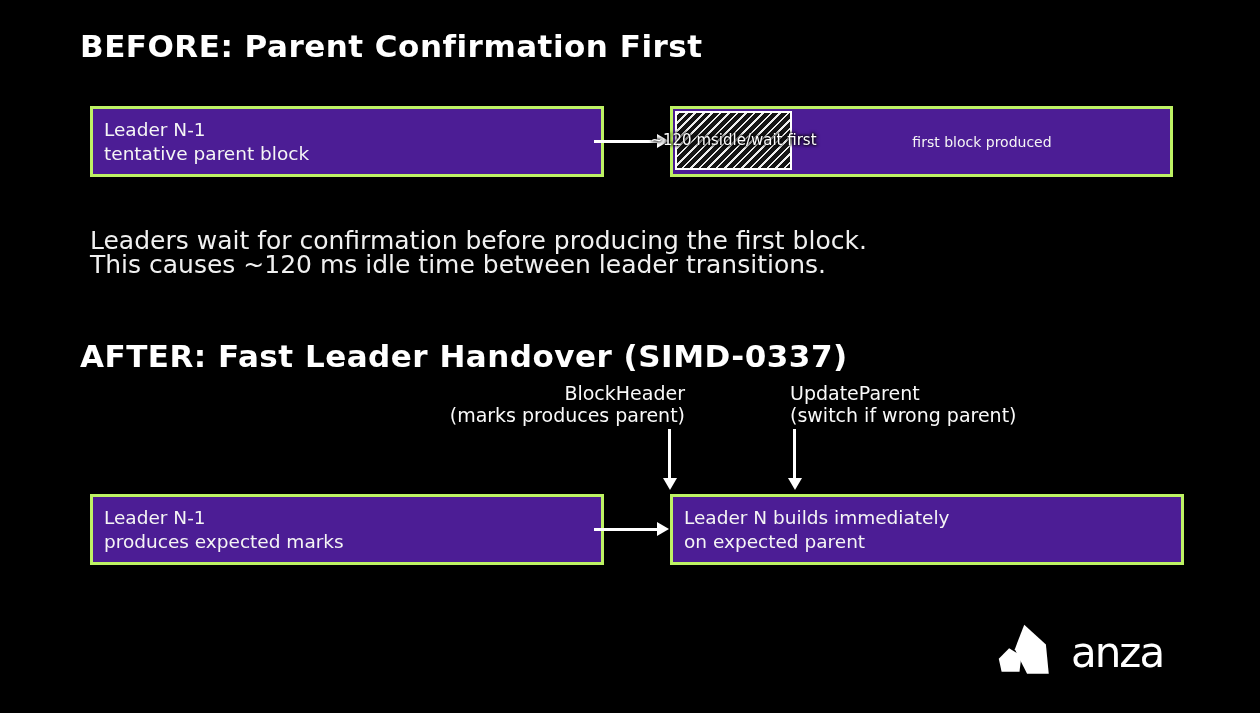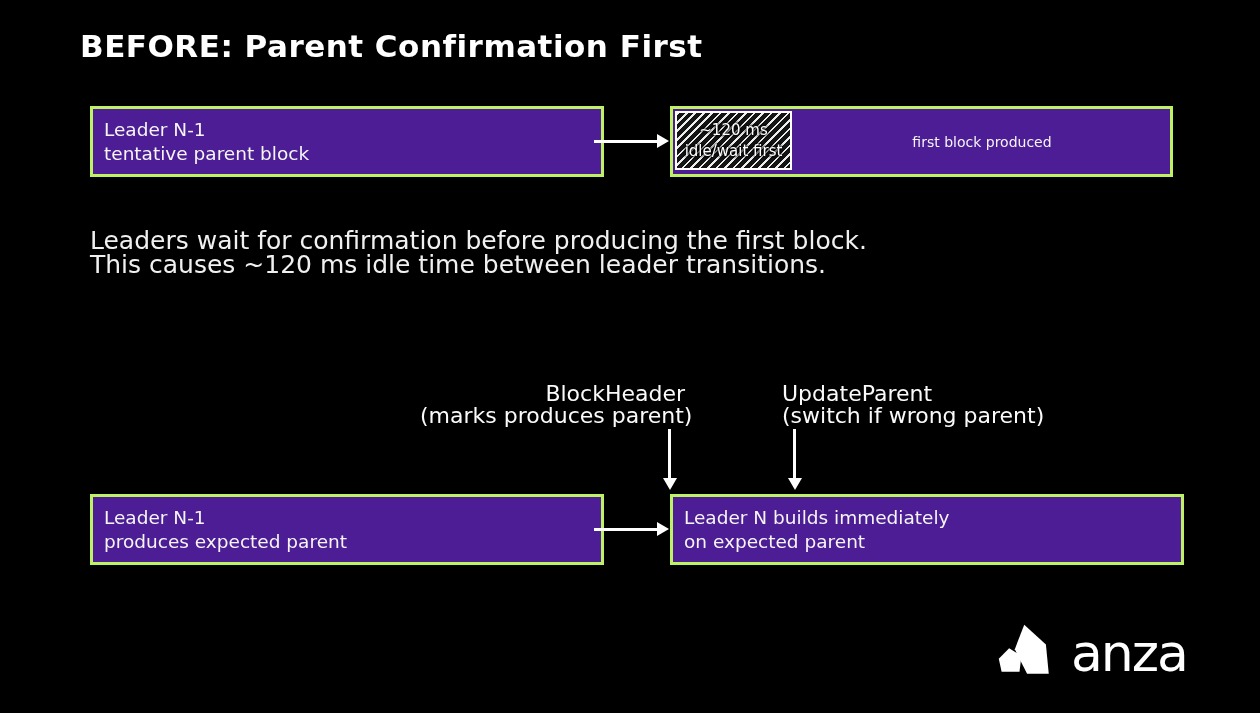--- a/index.html
+++ b/index.html
@@ -70,21 +70,21 @@
     border: 2px solid #ffffff;
     background-color: #141414;
     background-image: repeating-linear-gradient(
       135deg,
       rgba(255,255,255,0.92) 0px,
       rgba(255,255,255,0.92) 1.8px,
       transparent 1.8px,
       transparent 6px
     );
     display: flex;
-    flex-direction: column;
+    flex-direction: row;
     justify-content: center;
     align-items: center;
     text-align: center;
     overflow: visible;
   }
   .hatch-region .line {
     font-size: 15px;
     line-height: 21px;
     color: #ffffff;
     white-space: nowrap;
@@ -104,36 +104,36 @@
     position: absolute;
     left: 90px;
     font-size: 25px;
     line-height: 23.5px;
     color: #f0f0f0;
     white-space: nowrap;
   }
   .annotation {
     position: absolute;
     top: 383px;
-    font-size: 22px;
+    font-size: 19px;
     line-height: 21.5px;
     color: #fafafa;
     white-space: nowrap;
   }
   .annotation.right { text-align: right; }
-  .annotation.left  { text-align: left; }
+  .annotation.left  { text-align: left; margin-left: 8px; }
   .logo {
     position: absolute;
     left: 995px;
     top: 618px;
     display: flex;
     align-items: center;
   }
   .logo-word {
-    font-size: 52px;
+    font-size: 42px;
     color: #ffffff;
     letter-spacing: -2px;
     margin-left: 10px;
     line-height: 70px;
   }
 </style>
 </head>
 <body>
 
 <div id="stage">
@@ -154,40 +154,41 @@
       <div class="line">idle/wait first</div>
     </div>
     <div class="result-label">first block produced</div>
   </div>
 
   <div class="caption" style="top: 229px;">
     <div>Leaders wait for confirmation before producing the first block.</div>
     <div>This causes ~120 ms idle time between leader transitions.</div>
   </div>
 
+  <div class="section-title" style="top: 338px;">AFTER: Fast Leader Handover (SIMD-0337)</div>
 
   <div class="annotation right" style="left: 420px; width: 265px;">
     <div>BlockHeader</div>
     <div>(marks produces parent)</div>
   </div>
 
   <div class="annotation left" style="left: 782px;">
     <div>UpdateParent</div>
     <div>(switch if wrong parent)</div>
   </div>
 
   <div class="v-arrow-line" style="left: 668px; top: 429px; height: 50px;"></div>
   <div class="v-arrow-head" style="left: 662.5px; top: 478px;"></div>
 
   <div class="v-arrow-line" style="left: 793px; top: 429px; height: 50px;"></div>
   <div class="v-arrow-head" style="left: 787.5px; top: 478px;"></div>
 
   <div class="node-box" style="left: 90px; top: 494px;">
     <div class="line">Leader N-1</div>
-    <div class="line">produces expected parent</div>
+    <div class="line">produces expected marks</div>
   </div>
 
   <div class="h-arrow-line" style="left: 594px; top: 528px; width: 65px;"></div>
   <div class="h-arrow-head" style="left: 657px; top: 522px;"></div>
 
   <div class="node-box" style="left: 670px; top: 494px;">
     <div class="line">Leader N builds immediately</div>
     <div class="line">on expected parent</div>
   </div>
 

